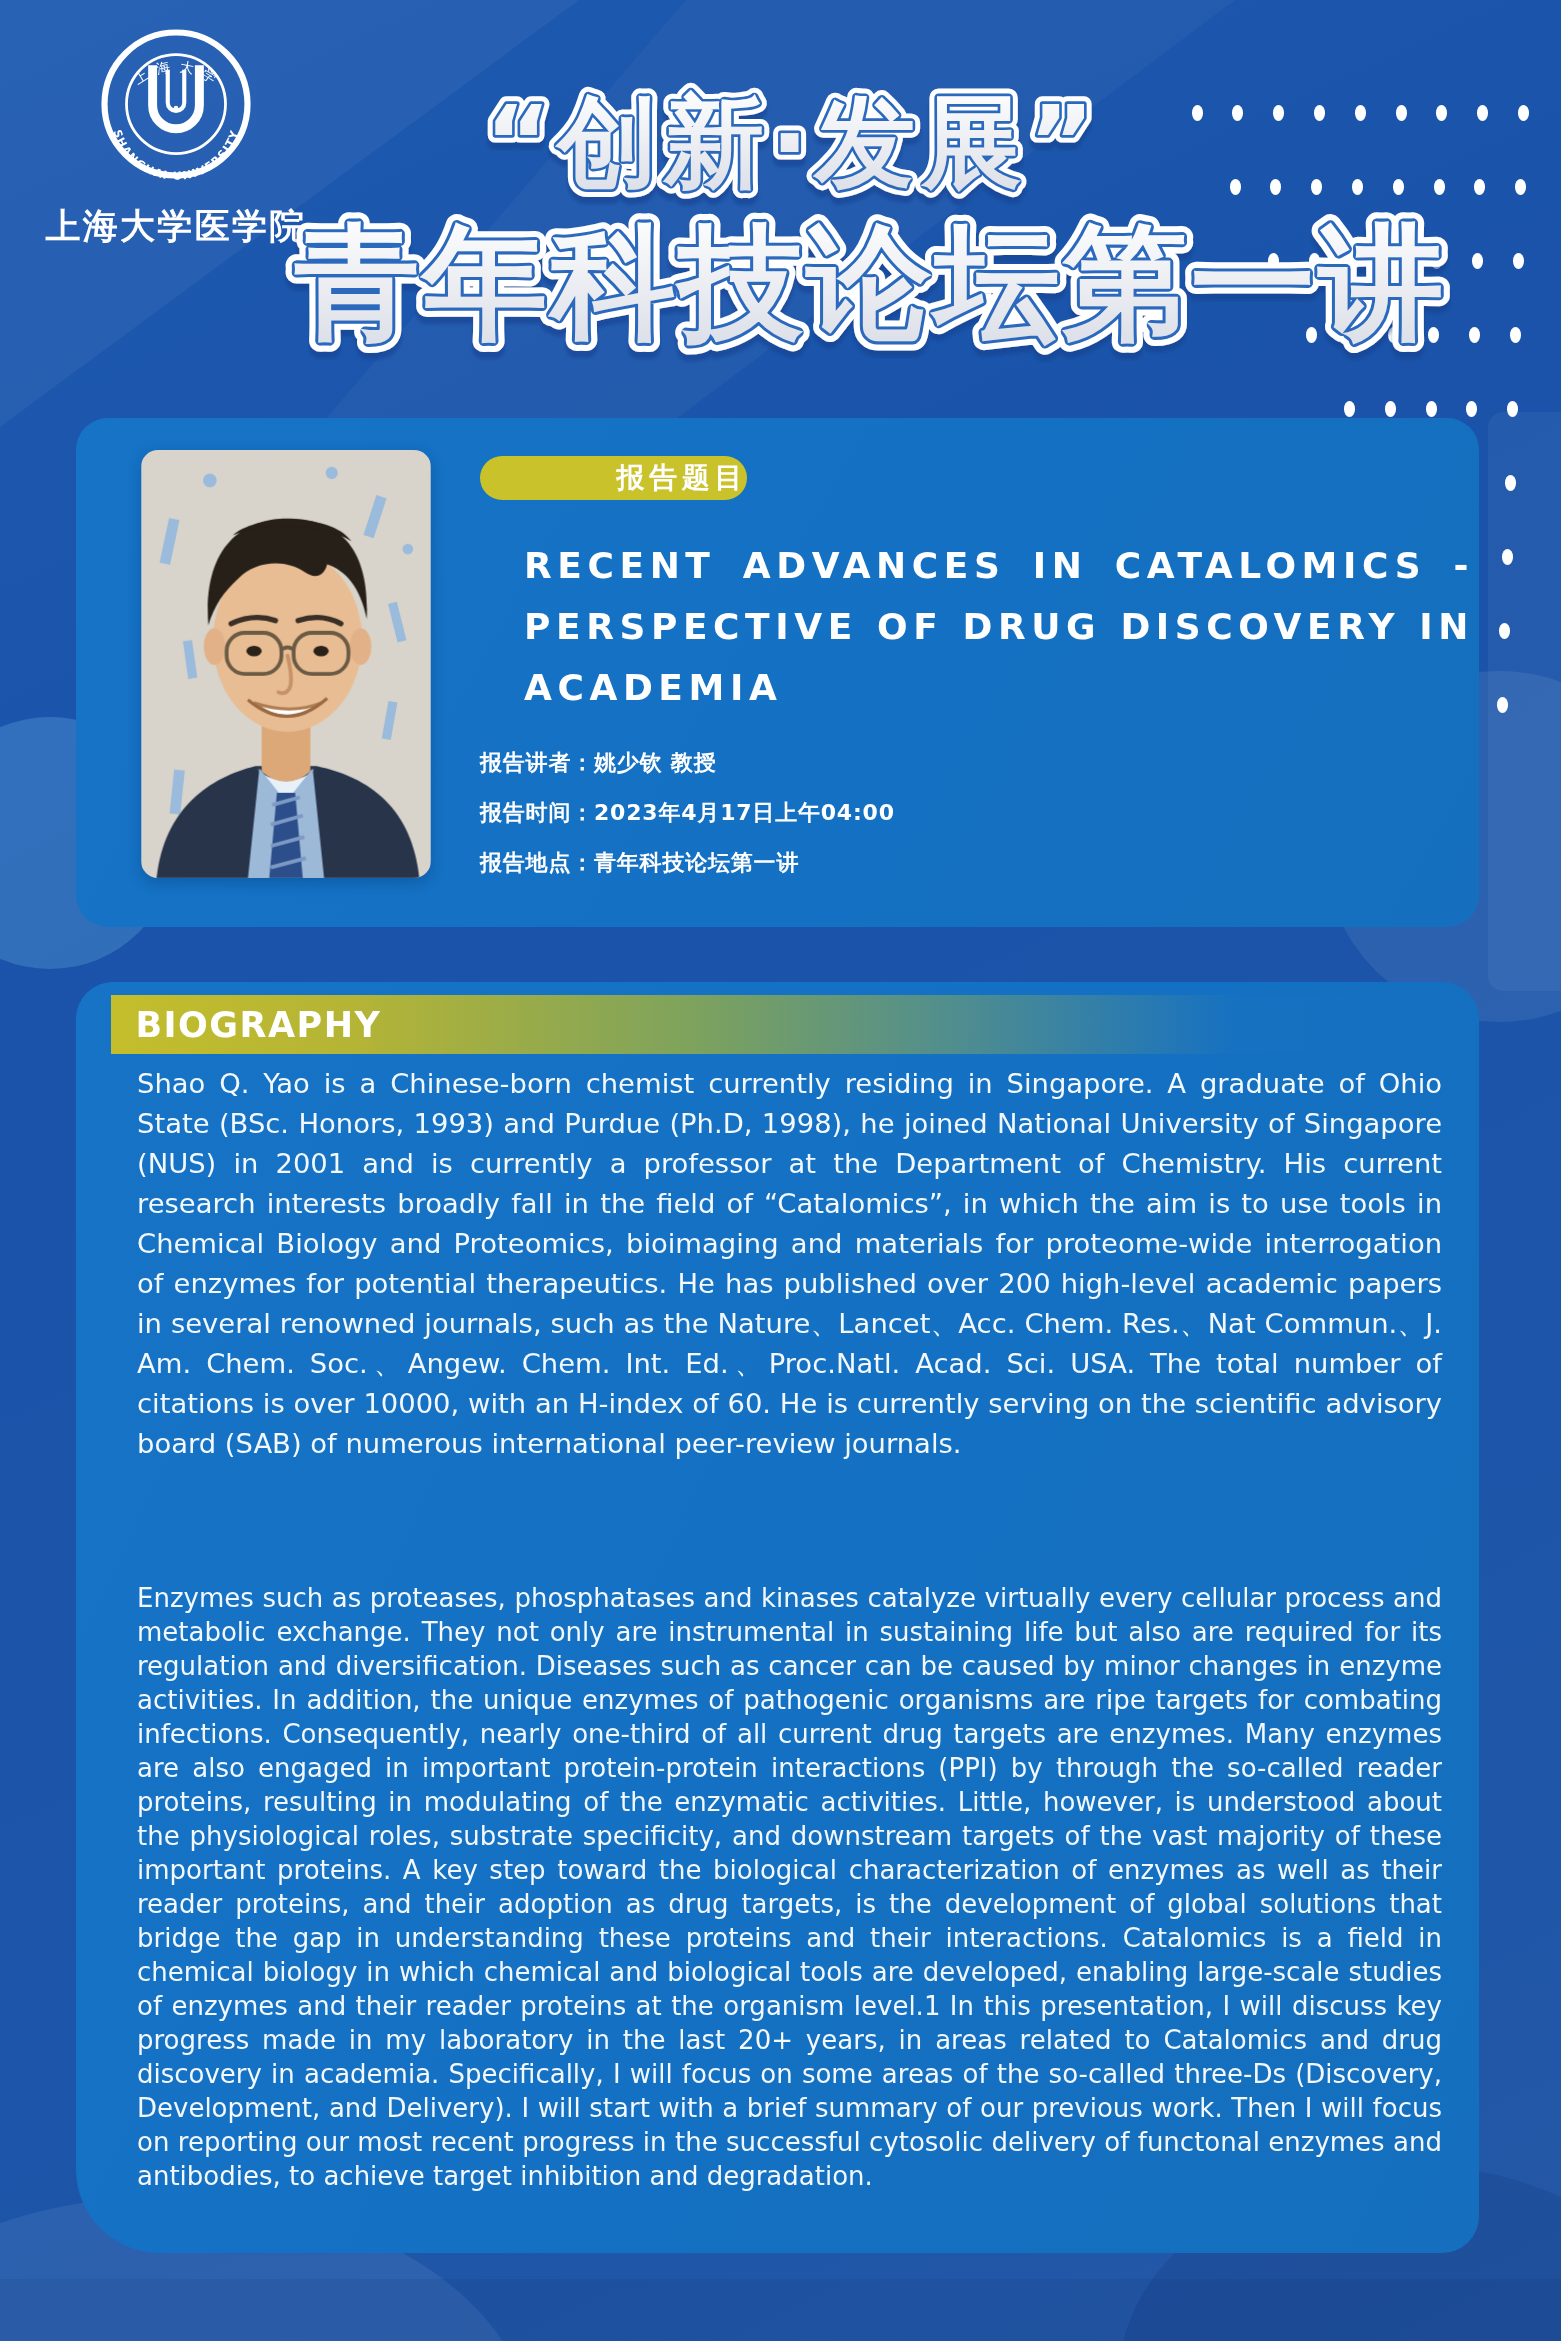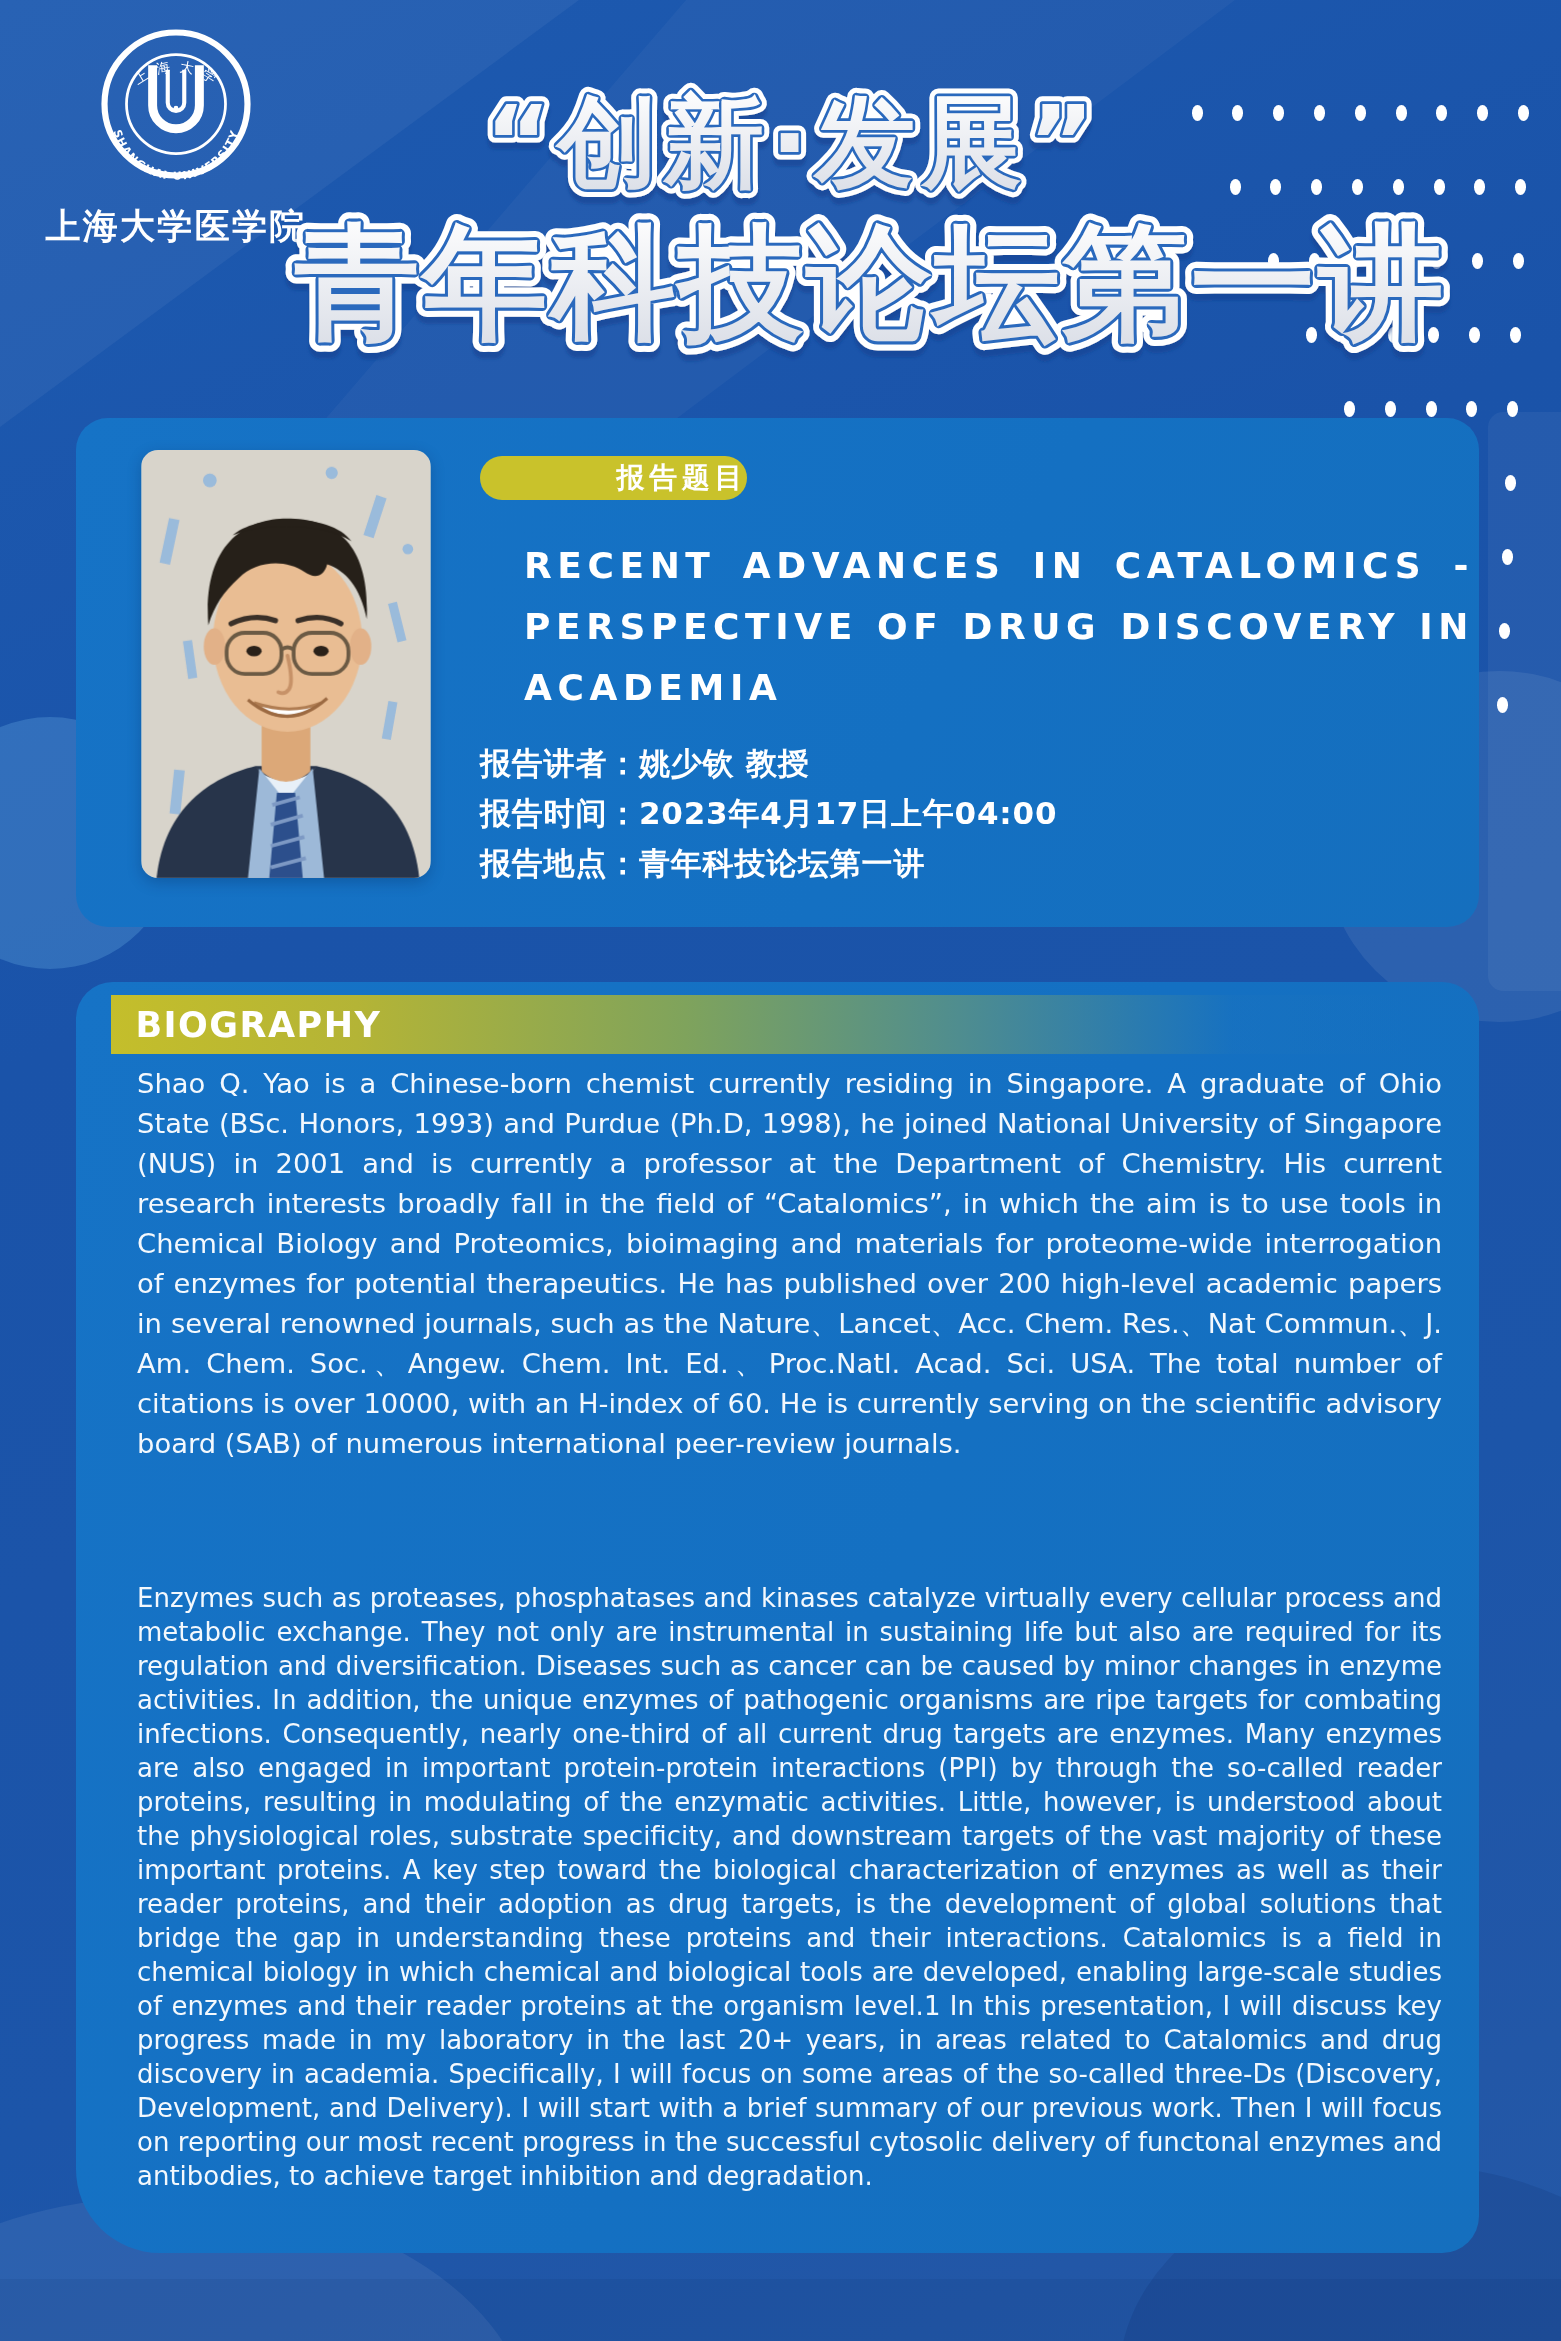--- a/index.html
+++ b/index.html
@@ -45,21 +45,21 @@
     border-radius:17px;overflow:hidden;box-shadow:0 4.6px 13.7px rgba(0,30,80,0.25);}
   
   .pill{position:absolute;left:480px;top:456px;width:267px;height:44px;border-radius:22px;
     background:#c9c22b;display:flex;align-items:center;justify-content:flex-end;}
   .pill span{font-size:28px;font-weight:bold;letter-spacing:4.6px;color:#ffffff;}
   .talk-title{position:absolute;left:480px;top:535px;width:950px;margin-left:44px;}
   .talk-title .line{font-size:36px;font-weight:bold;letter-spacing:0.155em;
     line-height:61px;color:#ffffff;text-align:justify;text-align-last:justify;}
   .talk-title .line.last{text-align:center;text-align-last:left;}
   .talk-info{position:absolute;left:480px;top:738px;}
-  .talk-info .info-line{font-size:31px;font-weight:bold;line-height:50px;
+  .talk-info .info-line{font-size:22px;font-weight:bold;line-height:50px;
     letter-spacing:0.8px;color:#ffffff;}
   
   .section-bar{position:absolute;left:111px;width:1368px;height:59px;
     display:flex;align-items:center;
     background:linear-gradient(90deg,#c4be2b 0%,#b4b436 18%,#7fa35c 42%,#4f8d8f 62%,rgba(31,117,188,0.25) 82%,rgba(31,117,188,0) 95%);text-align:center;}
   .section-bar span{font-size:35px;font-weight:bold;letter-spacing:1.5px;
     color:#ffffff;padding-left:24.4px;}
   .bar-bio{top:995px;}
   .bar-abs{top:1481px;}
   

